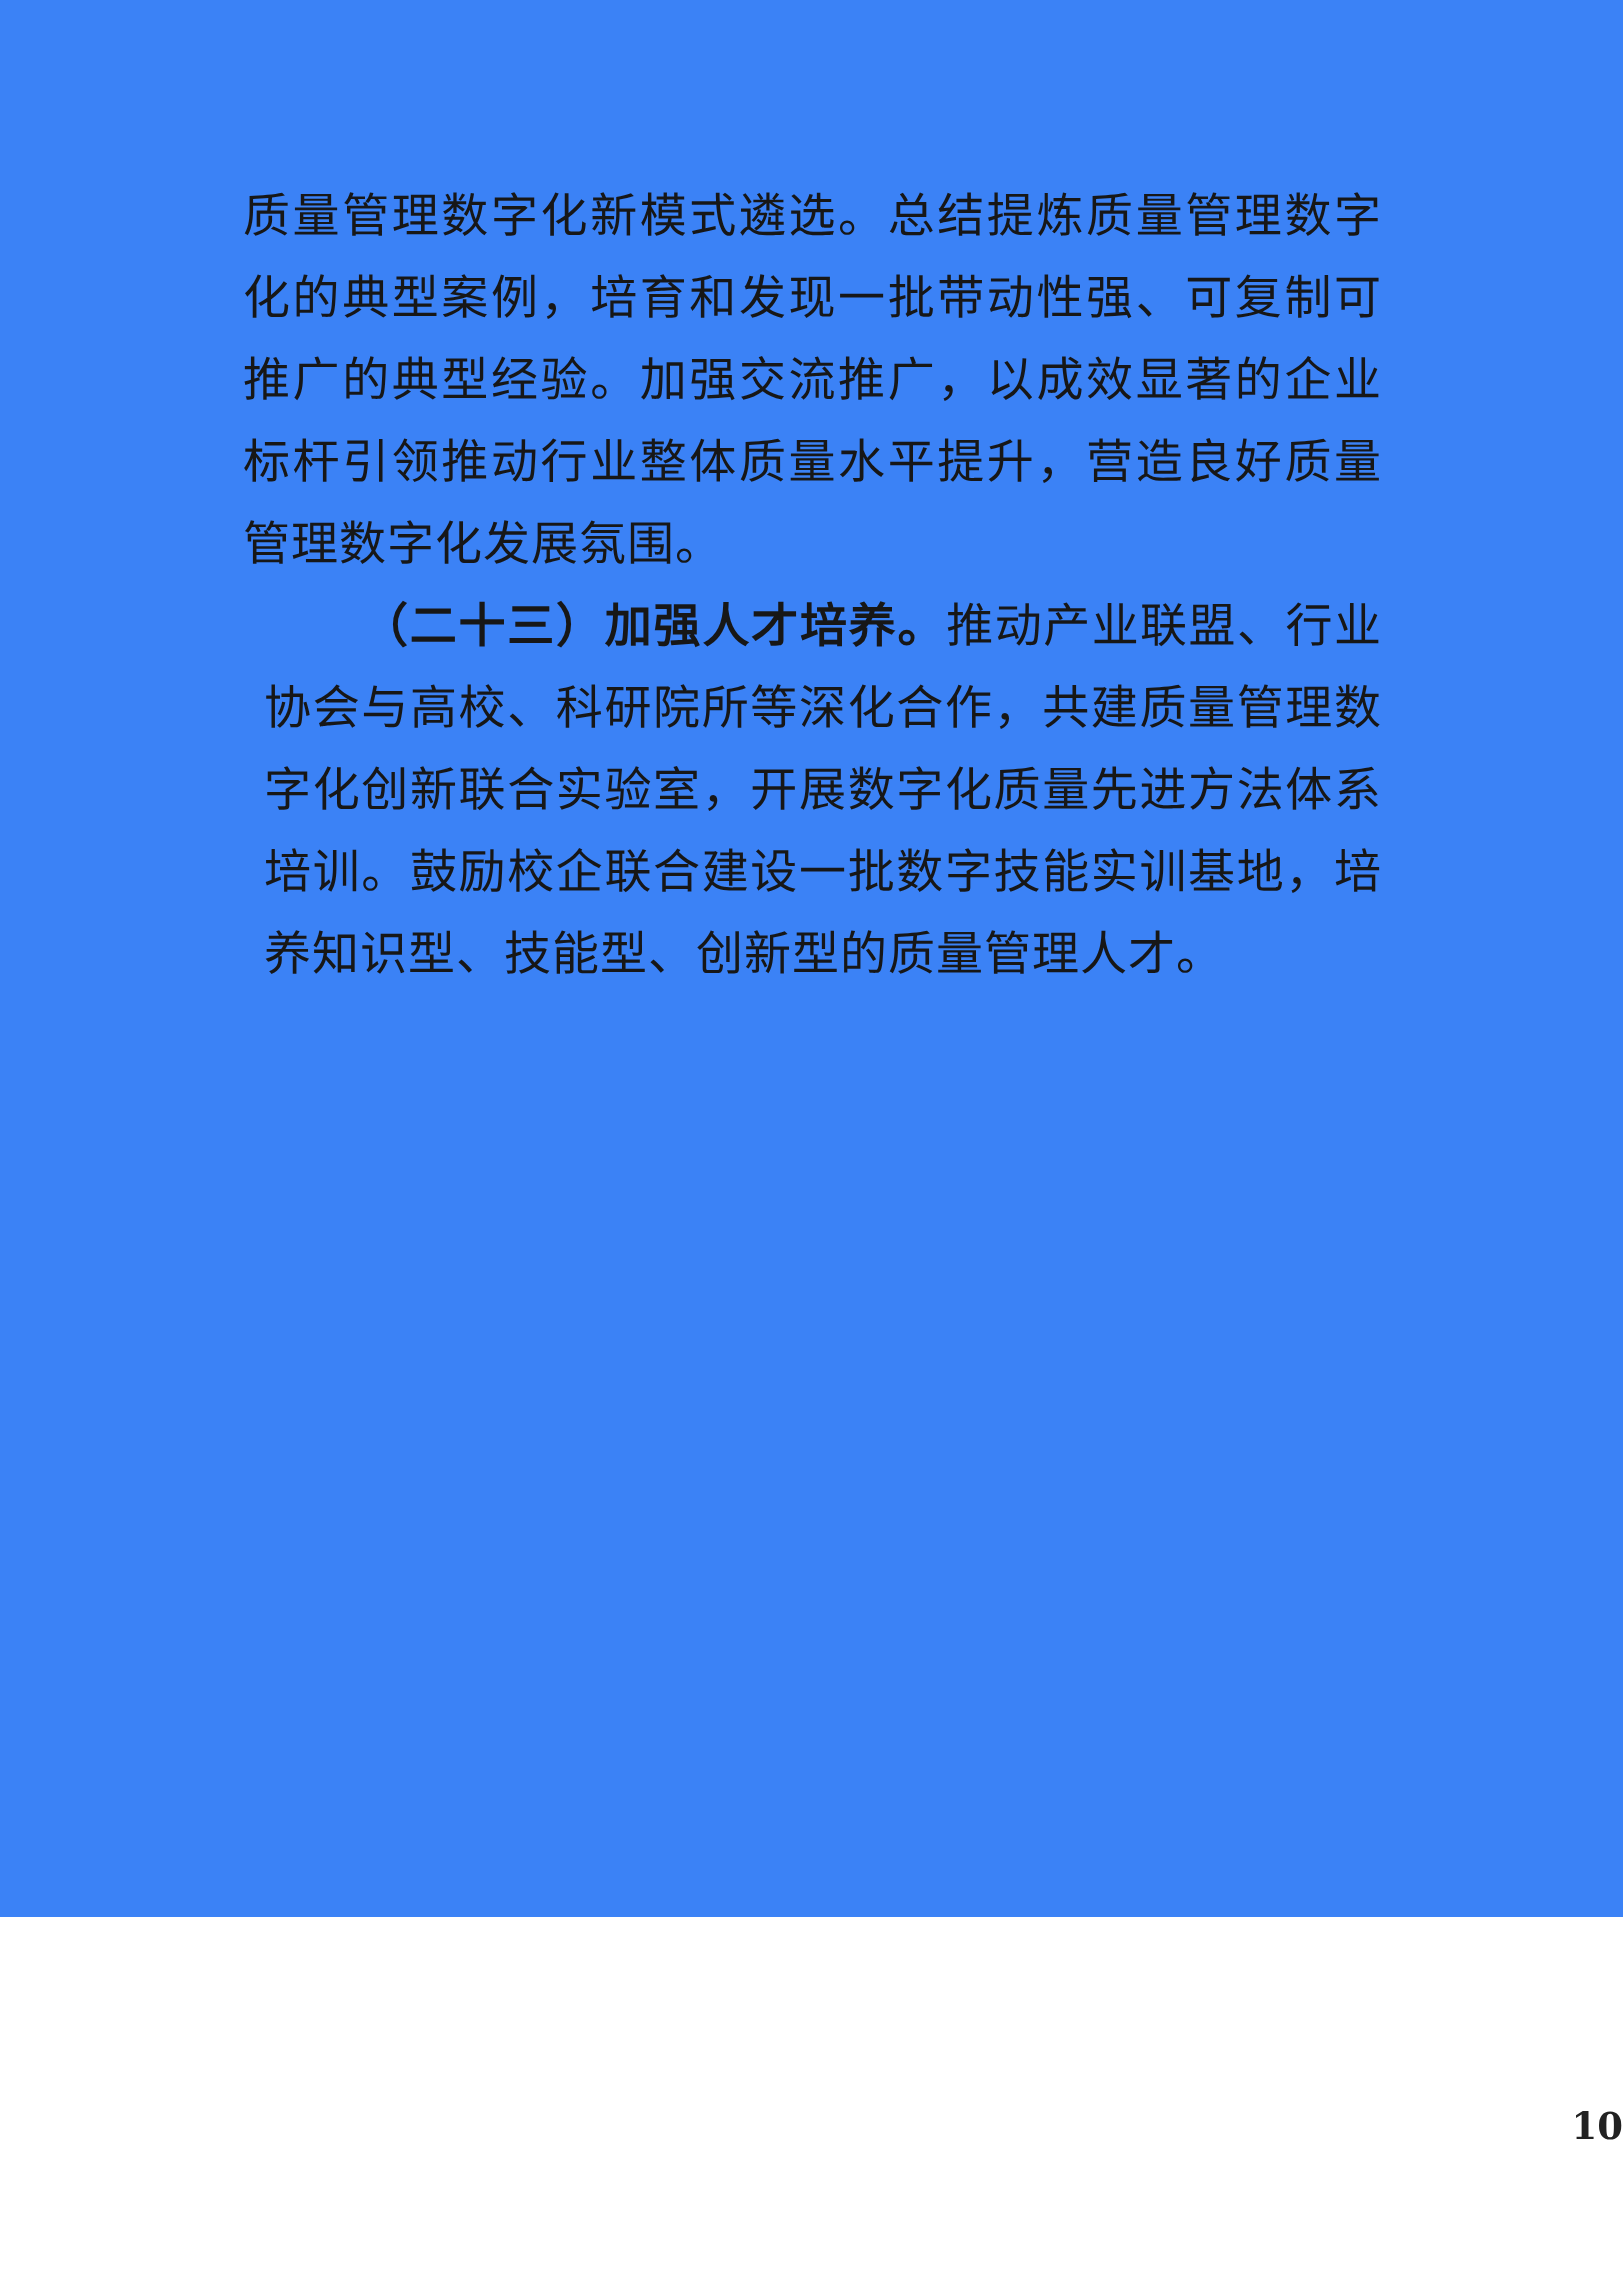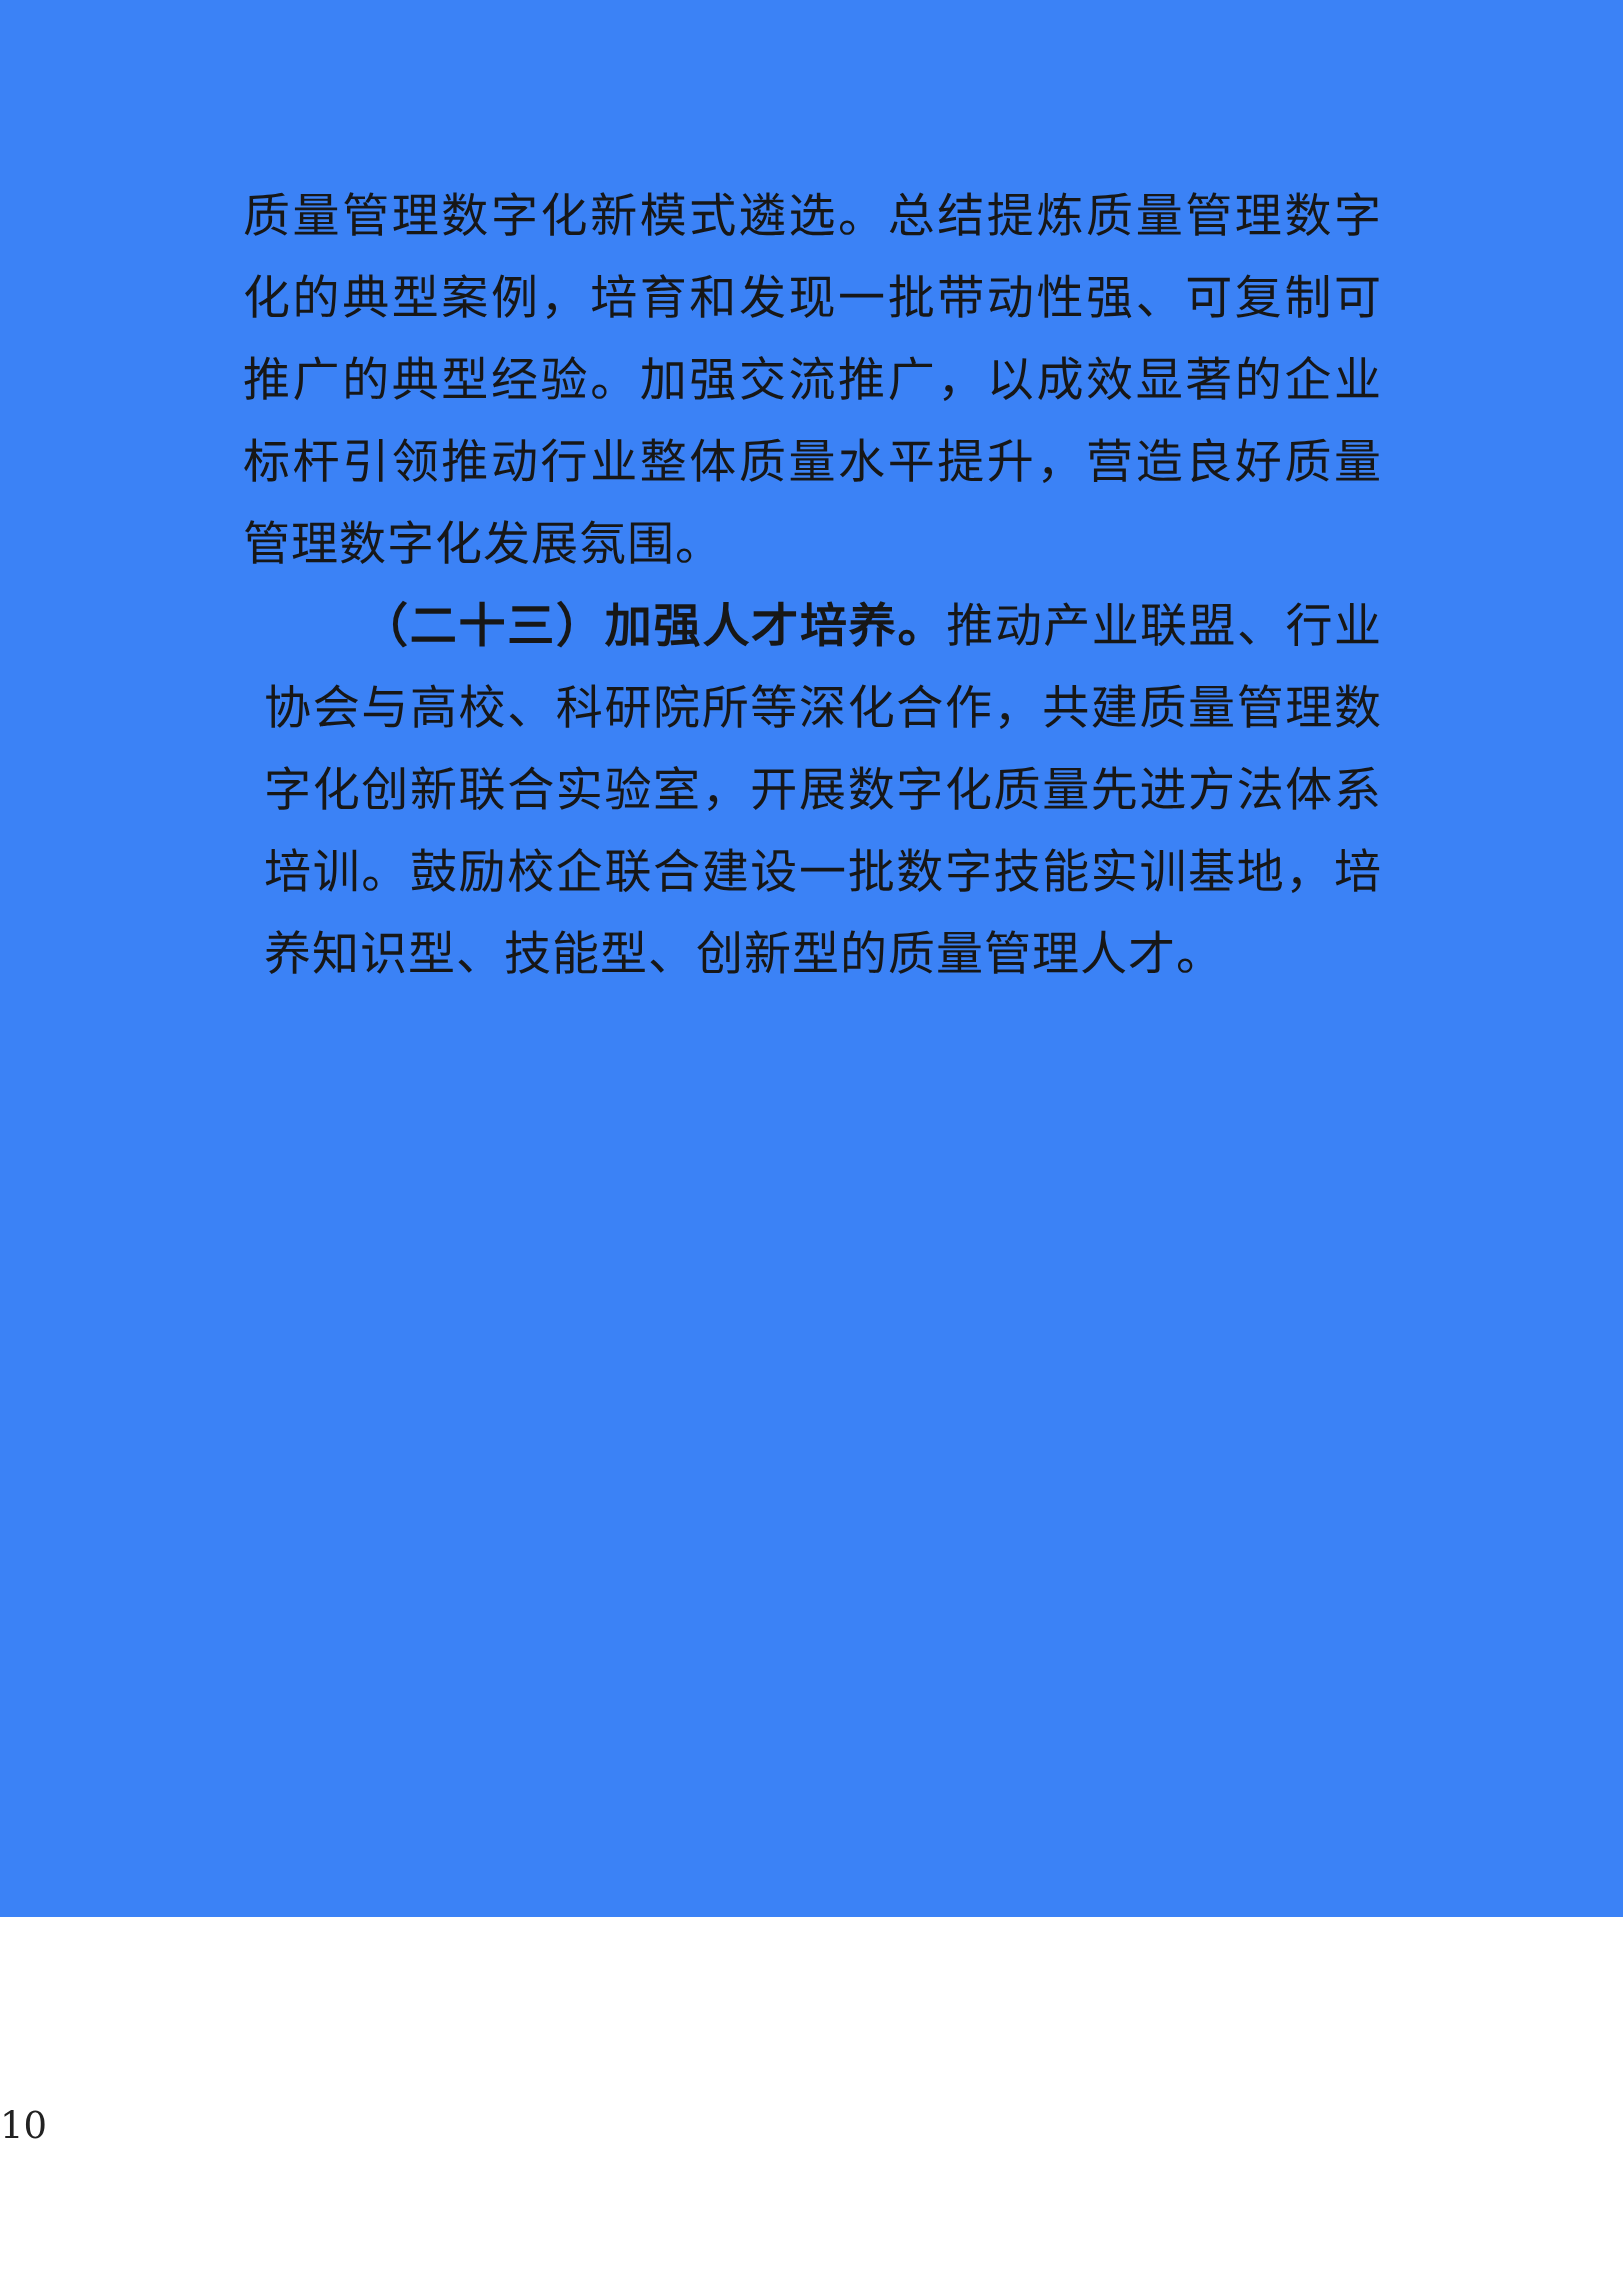--- a/index.html
+++ b/index.html
@@ -49,24 +49,25 @@
   }
   .bold-lead {
     font-weight: 700;
     letter-spacing: 1.3px;
   }
   .page-number {
     position: absolute;
     left: 0;
     top: 2104px;
     width: 1623px;
-    text-align: left;
+    text-align: right;
     font-size: 37px;
     font-family: "DejaVu Serif", "Liberation Serif", serif;
     color: #222222;
+    font-weight: bold;
   }
 </style>
 </head>
 <body>
 
 <div class="page">
 
   <div class="content">
 
     <p class="para">

